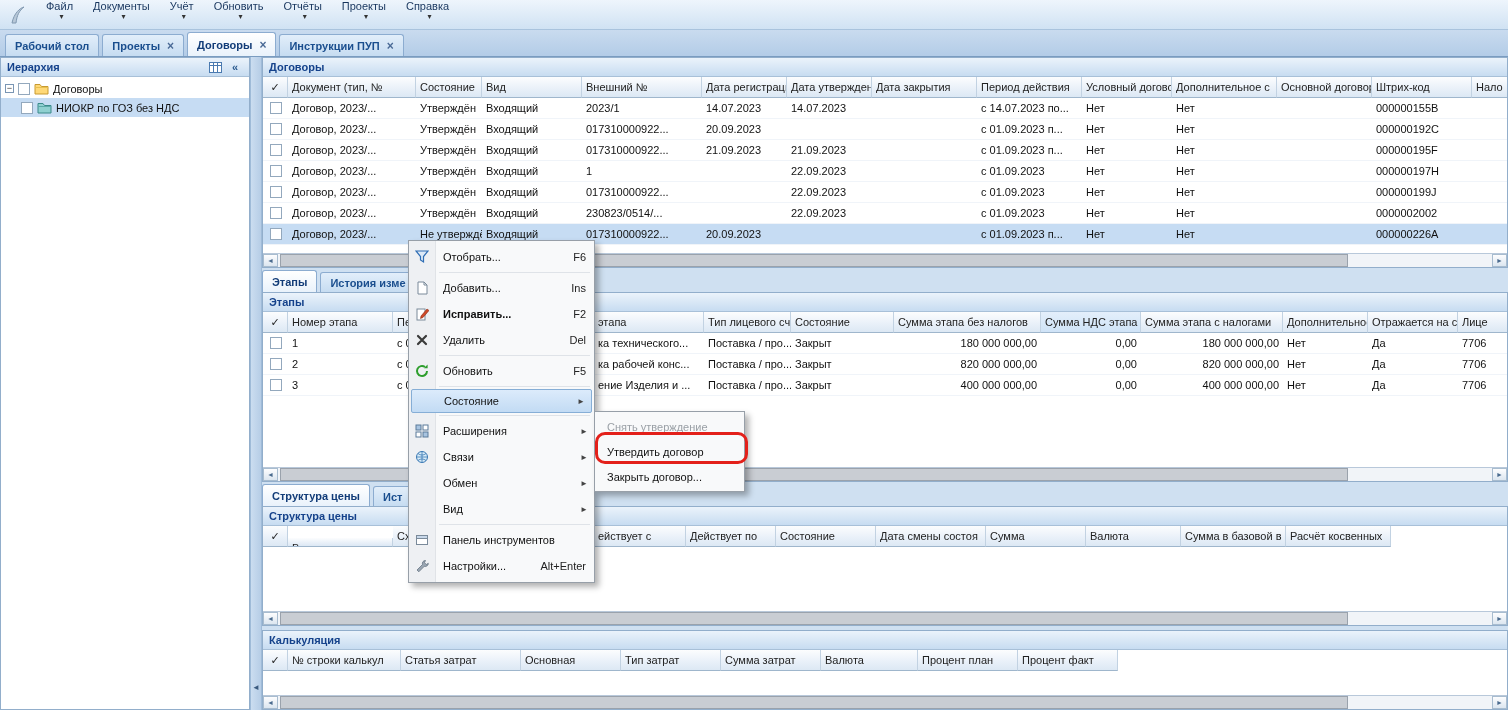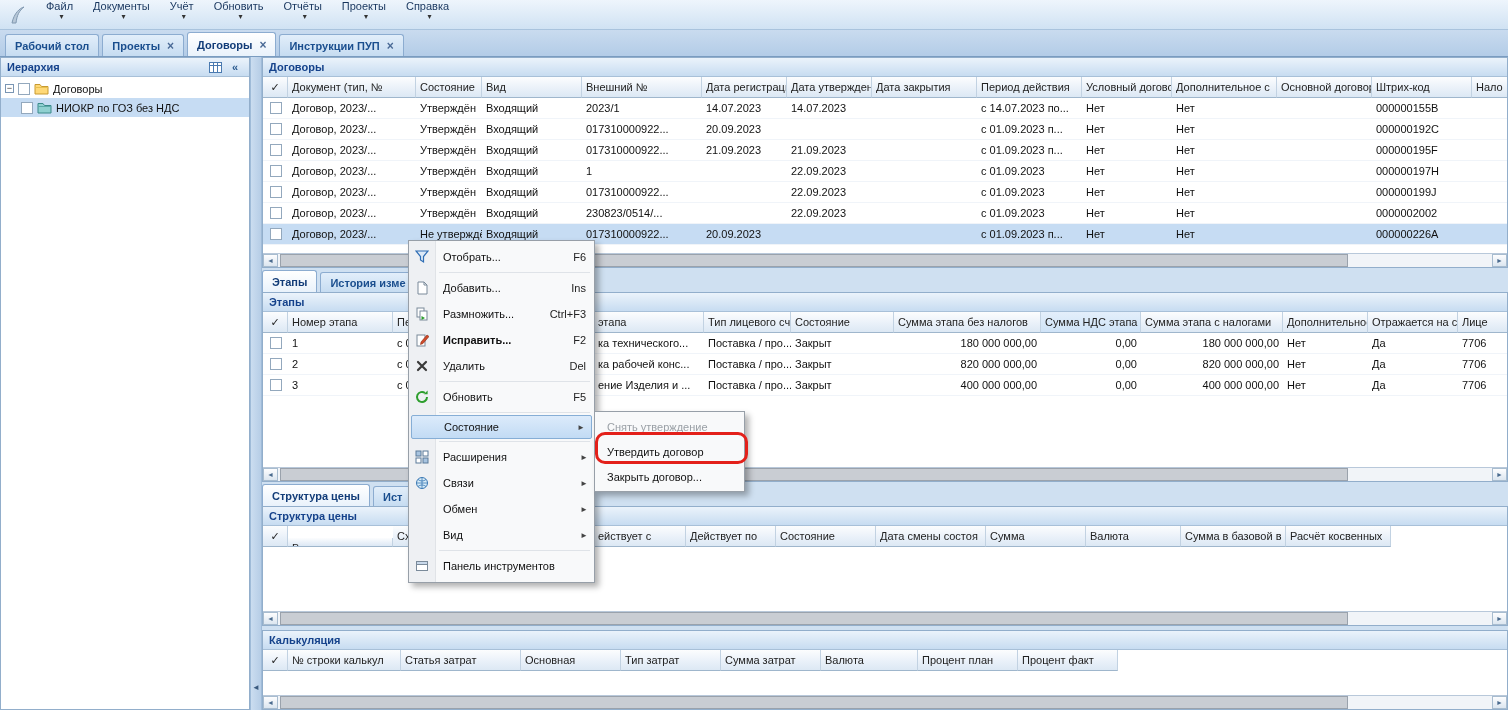--- a/index.html
+++ b/index.html
@@ -506,31 +506,20 @@
     <div class="mitem">
       <div class="micon">
         <svg width="14" height="14" viewBox="0 0 14 14">
           <path d="M3 1h6l3 3v9H3Z" fill="#fff" stroke="#7a8a9a"></path>
           <path d="M9 1v3h3" fill="none" stroke="#7a8a9a"></path>
         </svg>
       </div>
       <div class="mlabel">Добавить...</div>
       <div class="mshort">Ins</div>
     </div>
-    <div class="mitem">
-      <div class="micon">
-        <svg width="14" height="14" viewBox="0 0 14 14">
-          <rect x="2" y="1" width="7" height="9" fill="#fff" stroke="#7a8a9a"></rect>
-          <rect x="5" y="4" width="7" height="9" fill="#fff" stroke="#7a8a9a"></rect>
-          <path d="M6.5 13l3.5-2-3.5-2z" fill="#2d9e2d"></path>
-        </svg>
-      </div>
-      <div class="mlabel">Размножить...</div>
-      <div class="mshort">Ctrl+F3</div>
-    </div>
     <div class="mitem b">
       <div class="micon">
         <svg width="14" height="14" viewBox="0 0 14 14">
           <rect x="2" y="2" width="8" height="11" fill="#fff" stroke="#7a8a9a"></rect>
           <path d="M6 9 12 2l2 1.5-6 7-2.5 1z" fill="#d04a2a" stroke="#8a2a10" stroke-width="0.6"></path>
         </svg>
       </div>
       <div class="mlabel">Исправить...</div>
       <div class="mshort">F2</div>
     </div>
@@ -593,20 +582,29 @@
     <div class="msep"></div>
     <div class="mitem">
       <div class="micon">
         <svg width="14" height="14" viewBox="0 0 14 14">
           <rect x="1.5" y="2.5" width="11" height="9" fill="#fff" stroke="#7a8a9a"></rect>
           <rect x="1.5" y="2.5" width="11" height="3" fill="#c8d8ea" stroke="#7a8a9a"></rect>
         </svg>
       </div>
       <div class="mlabel">Панель инструментов</div>
     </div>
+    <div class="mitem">
+      <div class="micon">
+        <svg width="14" height="14" viewBox="0 0 14 14">
+          <path d="M10.5 1.5a3 3 0 0 0-3 4L2 11l1.8 1.8 5.5-5.5a3 3 0 0 0 4-3l-2 1.2-1.8-1.8Z" fill="#9aa6b2" stroke="#5a6a7a" stroke-width="0.7"></path>
+        </svg>
+      </div>
+      <div class="mlabel">Настройки...</div>
+      <div class="mshort">Alt+Enter</div>
+    </div>
   </div>
 <div class="smenu">
     <div class="mitem disabled">
       <div class="mlabel">Снять утверждение</div>
     </div>
     <div class="mitem">
       <div class="mlabel">Утвердить договор</div>
     </div>
     <div class="mitem">
       <div class="mlabel">Закрыть договор...</div>

